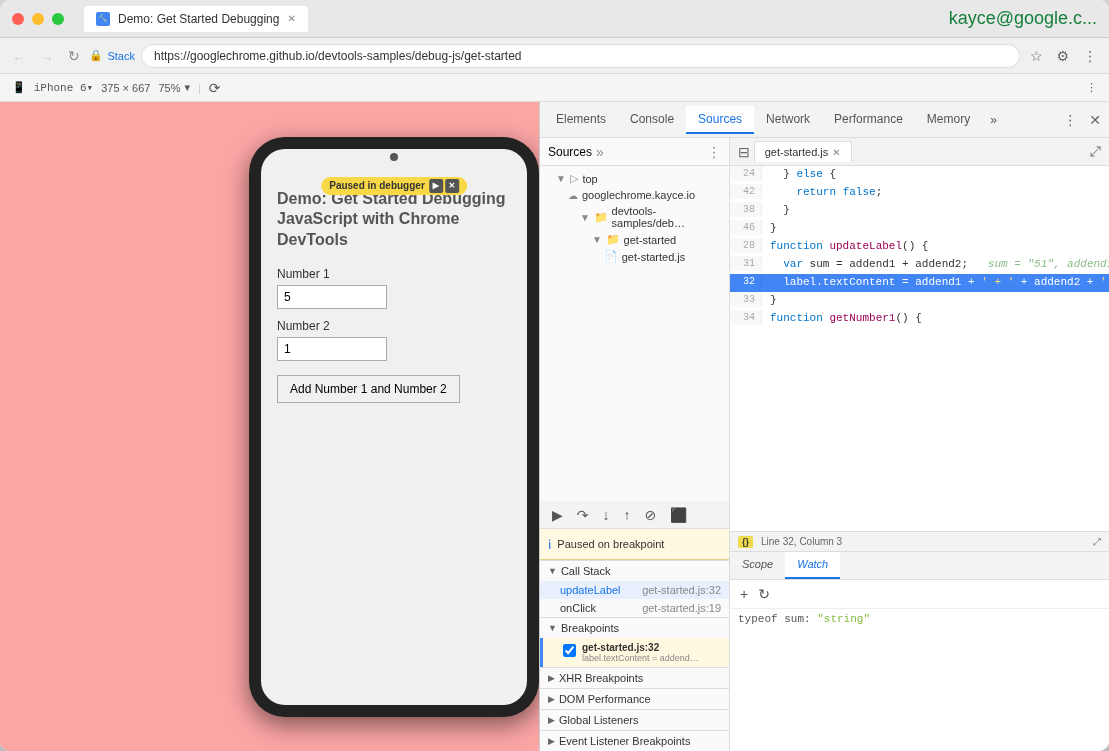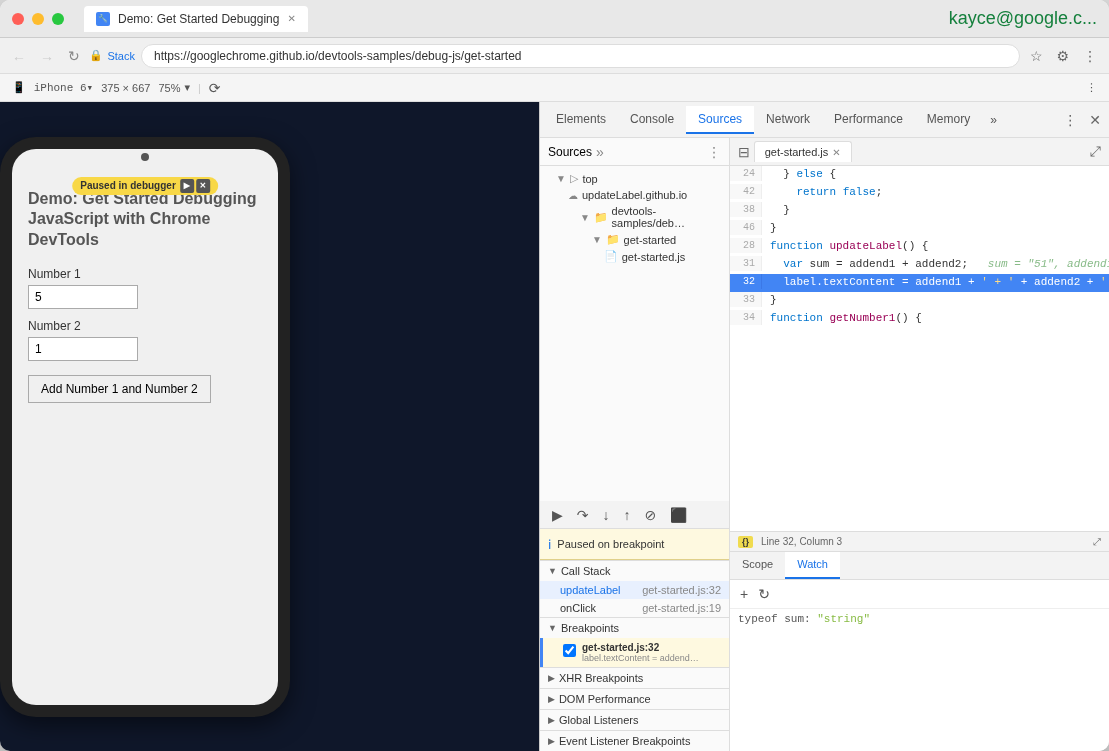--- a/index.html
+++ b/index.html
@@ -35,21 +35,21 @@
     .dim-display { color: #555; }
     .zoom-select { display: flex; align-items: center; gap: 4px; cursor: pointer; }
     .toolbar-sep { color: #ccc; }
     .rotate-btn { cursor: pointer; font-size: 14px; }
     .toolbar-right { margin-left: auto; display: flex; gap: 8px; }
 
     
     .main-area { display: flex; height: calc(751px - 38px - 36px - 28px); }
 
     
-    .browser-viewport { flex: 1; background: #0f172a; display: flex; align-items: center; justify-content: flex-start; overflow: hidden; position: relative; }
+    .browser-viewport { flex: 1; background: #fca5a5; display: flex; align-items: center; justify-content: flex-end; overflow: hidden; position: relative; }
 
     
     .phone { width: 290px; height: 580px; background: #222; border-radius: 36px; padding: 12px; box-shadow: 0 8px 24px rgba(0,0,0,0.5); position: relative; }
     .phone-screen { width: 100%; height: 100%; background: #f0f0f0; border-radius: 24px; overflow: hidden; position: relative; }
     .phone-camera { position: absolute; top: 16px; left: 50%; transform: translateX(-50%); width: 8px; height: 8px; background: #555; border-radius: 50%; z-index: 10; }
 
     
     .paused-badge { position: absolute; top: 28px; left: 50%; transform: translateX(-50%); background: #f8d847; border-radius: 10px; padding: 2px 8px; font-size: 10px; font-weight: 600; color: #333; display: flex; align-items: center; gap: 4px; white-space: nowrap; z-index: 20; }
     .paused-controls { display: flex; gap: 2px; }
     .paused-ctrl { width: 14px; height: 14px; background: #555; border-radius: 2px; display: flex; align-items: center; justify-content: center; font-size: 8px; color: white; }
@@ -143,21 +143,21 @@
     .fn { color: #905; }
     .comment-val { color: #8b8; font-style: italic; }
 
     
     .code-statusbar { height: 20px; background: #f3f3f3; border-top: 1px solid #ddd; display: flex; align-items: center; padding: 0 8px; font-size: 10px; color: #666; gap: 8px; }
     .js-badge { background: #f0db4f; color: #333; padding: 1px 4px; border-radius: 2px; font-size: 9px; font-weight: 700; }
 
     
     .watch-scope { display: flex; flex-direction: column; height: 200px; border-top: 1px solid #ddd; }
     .ws-tabs { display: flex; height: 28px; border-bottom: 1px solid #ddd; background: #f3f3f3; }
-    .ws-tab { padding: 6px 12px; font-size: 11px; cursor: pointer; color: #555; border-bottom: 2px solid transparent; }
+    .ws-tab { padding: 6px 12px; font-size: 11px; cursor: pointer; color: #555; border-bottom: 2px solid transparent; font-style: italic; }
     .ws-tab.active { color: #1a73e8; border-bottom: 2px solid #1a73e8; background: #fff; }
     .ws-toolbar { display: flex; align-items: center; padding: 4px 8px; gap: 6px; border-bottom: 1px solid #eee; }
     .ws-btn { background: none; border: none; cursor: pointer; font-size: 14px; color: #555; padding: 2px; }
     .ws-content { flex: 1; overflow-y: auto; padding: 4px 8px; font-family: 'Courier New', monospace; font-size: 11px; }
     .watch-expr { color: #555; }
     .watch-val { color: #8b4; }
 
     
     ::-webkit-scrollbar { width: 6px; height: 6px; }
     ::-webkit-scrollbar-track { background: #f1f1f1; }
@@ -271,21 +271,21 @@
           </div>
 
           <div class="file-tree">
             <div class="tree-item tree-indent-1">
               <span class="tree-icon">▼</span>
               <span class="tree-folder-icon">▷</span>
               <span>top</span>
             </div>
             <div class="tree-item tree-indent-2">
               <span class="tree-icon">☁</span>
-              <span>updateLabel.github.io</span>
+              <span>googlechrome.kayce.io</span>
             </div>
             <div class="tree-item tree-indent-3">
               <span class="tree-icon">▼</span>
               <span class="tree-folder-icon">📁</span>
               <span>devtools-samples/deb…</span>
             </div>
             <div class="tree-item tree-indent-4">
               <span class="tree-icon">▼</span>
               <span class="tree-folder-icon">📁</span>
               <span>get-started</span>

